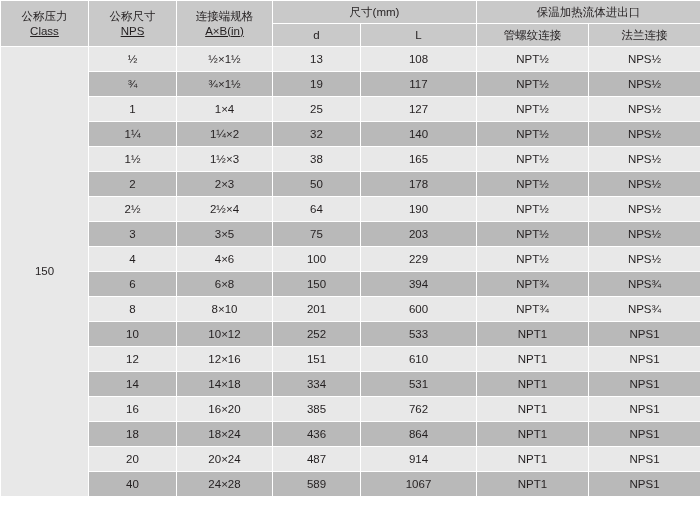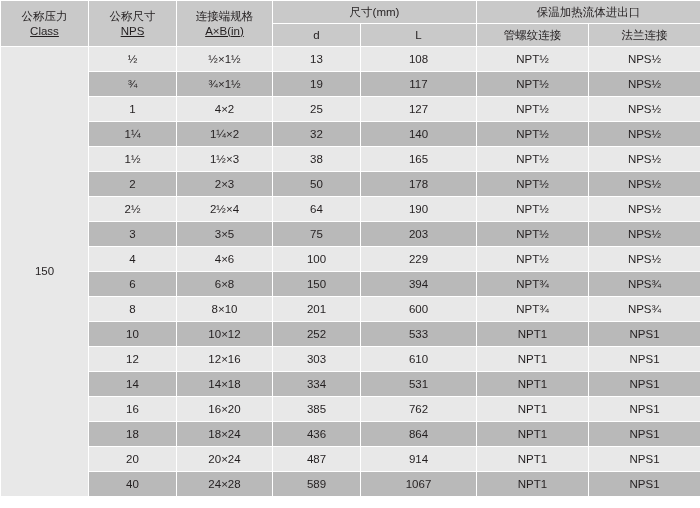--- a/index.html
+++ b/index.html
@@ -116,21 +116,21 @@
         <tr class="r-dark">
           <td class="val">¾</td>
           <td class="val">¾×1½</td>
           <td class="val">19</td>
           <td class="val">117</td>
           <td class="val">NPT½</td>
           <td class="val">NPS½</td>
         </tr>
         <tr class="r-light">
           <td class="val">1</td>
-          <td class="val">4×2</td>
+          <td class="val">1×4</td>
           <td class="val">25</td>
           <td class="val">127</td>
           <td class="val">NPT½</td>
           <td class="val">NPS½</td>
         </tr>
         <tr class="r-dark">
           <td class="val">1¼</td>
           <td class="val">1¼×2</td>
           <td class="val">32</td>
           <td class="val">140</td>
@@ -197,21 +197,21 @@
           <td class="val">10</td>
           <td class="val">10×12</td>
           <td class="val">252</td>
           <td class="val">533</td>
           <td class="val">NPT1</td>
           <td class="val">NPS1</td>
         </tr>
         <tr class="r-light">
           <td class="val">12</td>
           <td class="val">12×16</td>
-          <td class="val">303</td>
+          <td class="val">151</td>
           <td class="val">610</td>
           <td class="val">NPT1</td>
           <td class="val">NPS1</td>
         </tr>
         <tr class="r-dark">
           <td class="val">14</td>
           <td class="val">14×18</td>
           <td class="val">334</td>
           <td class="val">531</td>
           <td class="val">NPT1</td>

